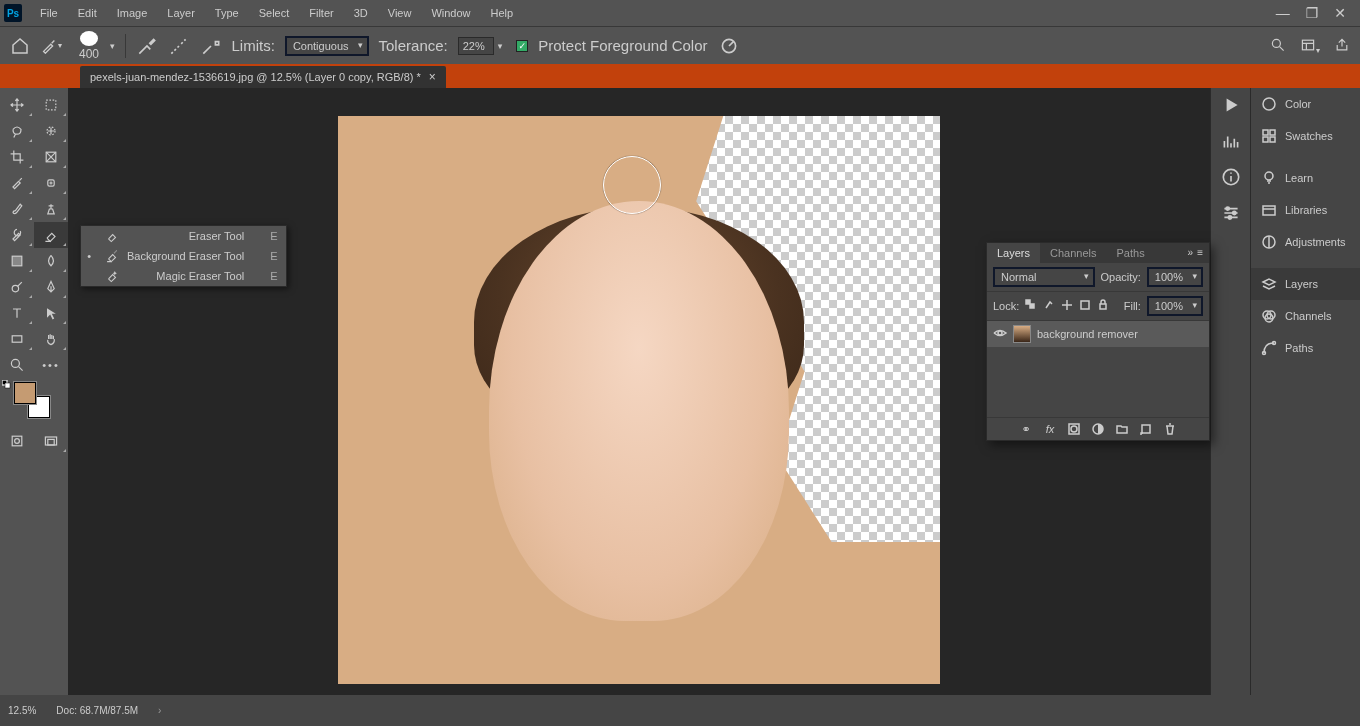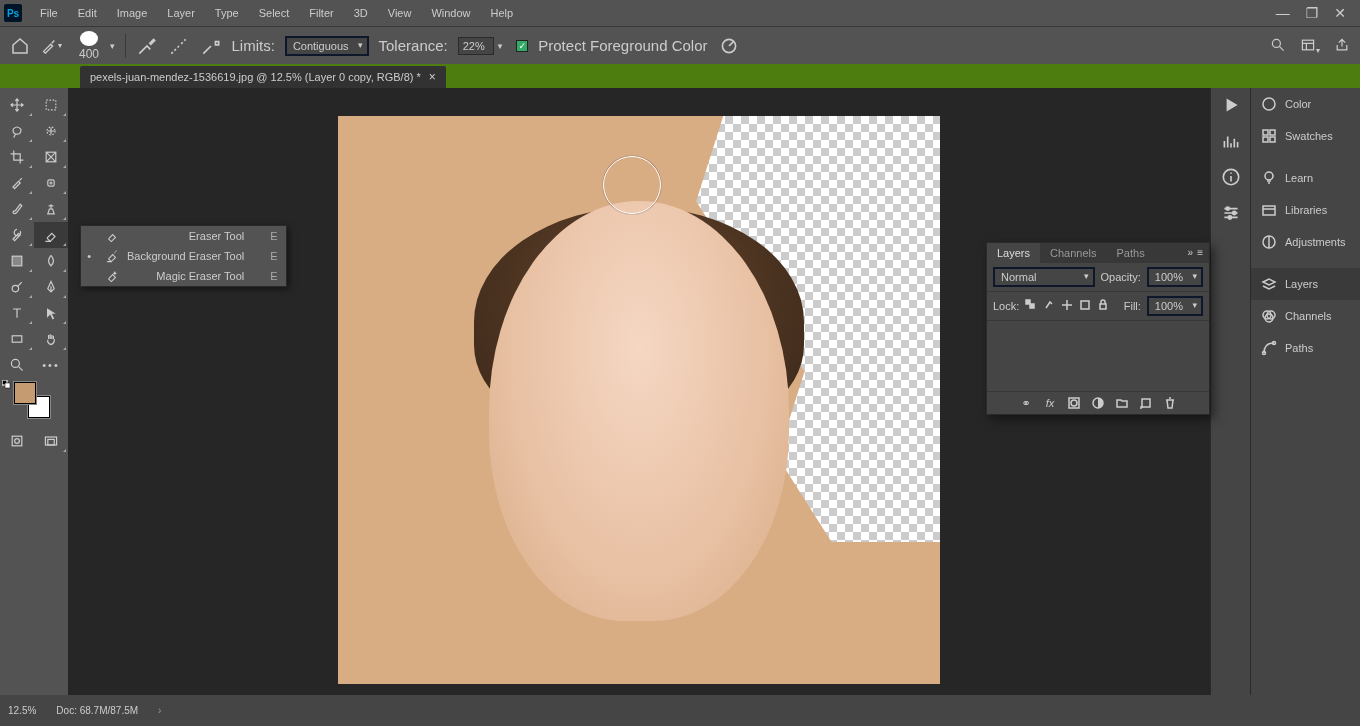--- a/index.html
+++ b/index.html
@@ -19,21 +19,21 @@
 .brush-dot { width: 18px; height: 18px; background: #fff; border-radius: 50%; }
 .brush-size-label { font-size: 12px; margin-top: 1px; }
 .opt-icon { width: 22px; height: 22px; display: flex; align-items: center; justify-content: center; }
 .opt-label { font-size: 15px; }
 .opt-select { background: #454545; color: #ccc; border: 2px solid #0f172a; padding: 2px 18px 2px 6px; font-size: 11px; position: relative; }
 .opt-select::after { content: "▾"; position: absolute; right: 4px; font-size: 9px; }
 .opt-input { background: #454545; color: #ccc; border: 1px solid #2a2a2a; padding: 2px 4px; width: 36px; font-size: 11px; }
 .right-icons { margin-left: auto; display: flex; gap: 14px; align-items: center; }
 
 
-.tabbar { height: 24px; background: #4d7c0f; display: flex; align-items: flex-end; padding-left: 80px; }
+.tabbar { height: 24px; background: #c2410c; display: flex; align-items: flex-end; padding-left: 80px; }
 .doc-tab { background: #323232; padding: 4px 10px; font-size: 11px; display: flex; align-items: center; gap: 8px; border-top-left-radius: 2px; border-top-right-radius: 2px; }
 .doc-tab .close { font-size: 12px; cursor: default; }
 
 
 .workspace { position: absolute; top: 88px; left: 0; right: 0; bottom: 17px; display: flex; }
 
 
 .toolbox { width: 68px; background: #535353; display: flex; flex-direction: column; padding: 4px 0; }
 .tool-row { display: flex; }
 .tool { width: 34px; height: 26px; display: flex; align-items: center; justify-content: center; position: relative; }
@@ -561,20 +561,28 @@
     <span><svg width="12" height="12" viewBox="0 0 12 12">
           <rect x="2" y="2" width="8" height="8"></rect>
         </svg></span>
     <span><svg width="12" height="12" viewBox="0 0 12 12">
           <rect x="3" y="5" width="6" height="5"></rect>
           <path d="M4 5 V3 A2 2 0 0 1 8 3 V5"></path>
         </svg></span>
     <span style="margin-left:auto;">Fill:</span>
     <div class="opt-select">100%</div>
   </div>
+  <div class="layer-entry">
+    <span class="layer-eye"><svg width="14" height="10" viewBox="0 0 14 10">
+          <path d="M1 5 Q7 0 13 5 Q7 10 1 5"></path>
+          <circle cx="7" cy="5" r="2"></circle>
+        </svg></span>
+    <div class="layer-thumb"></div>
+    <span>background remover</span>
+  </div>
   <div class="layer-fill"></div>
   <div class="panel-footer">
     <span class="picon">⚭</span>
     <span class="picon">
         <i>fx</i>
       </span>
     <span class="picon">
         <svg width="12" height="12" viewBox="0 0 12 12">
           <rect x="1" y="1" width="10" height="10"></rect>
           <circle cx="6" cy="6" r="3"></circle>

